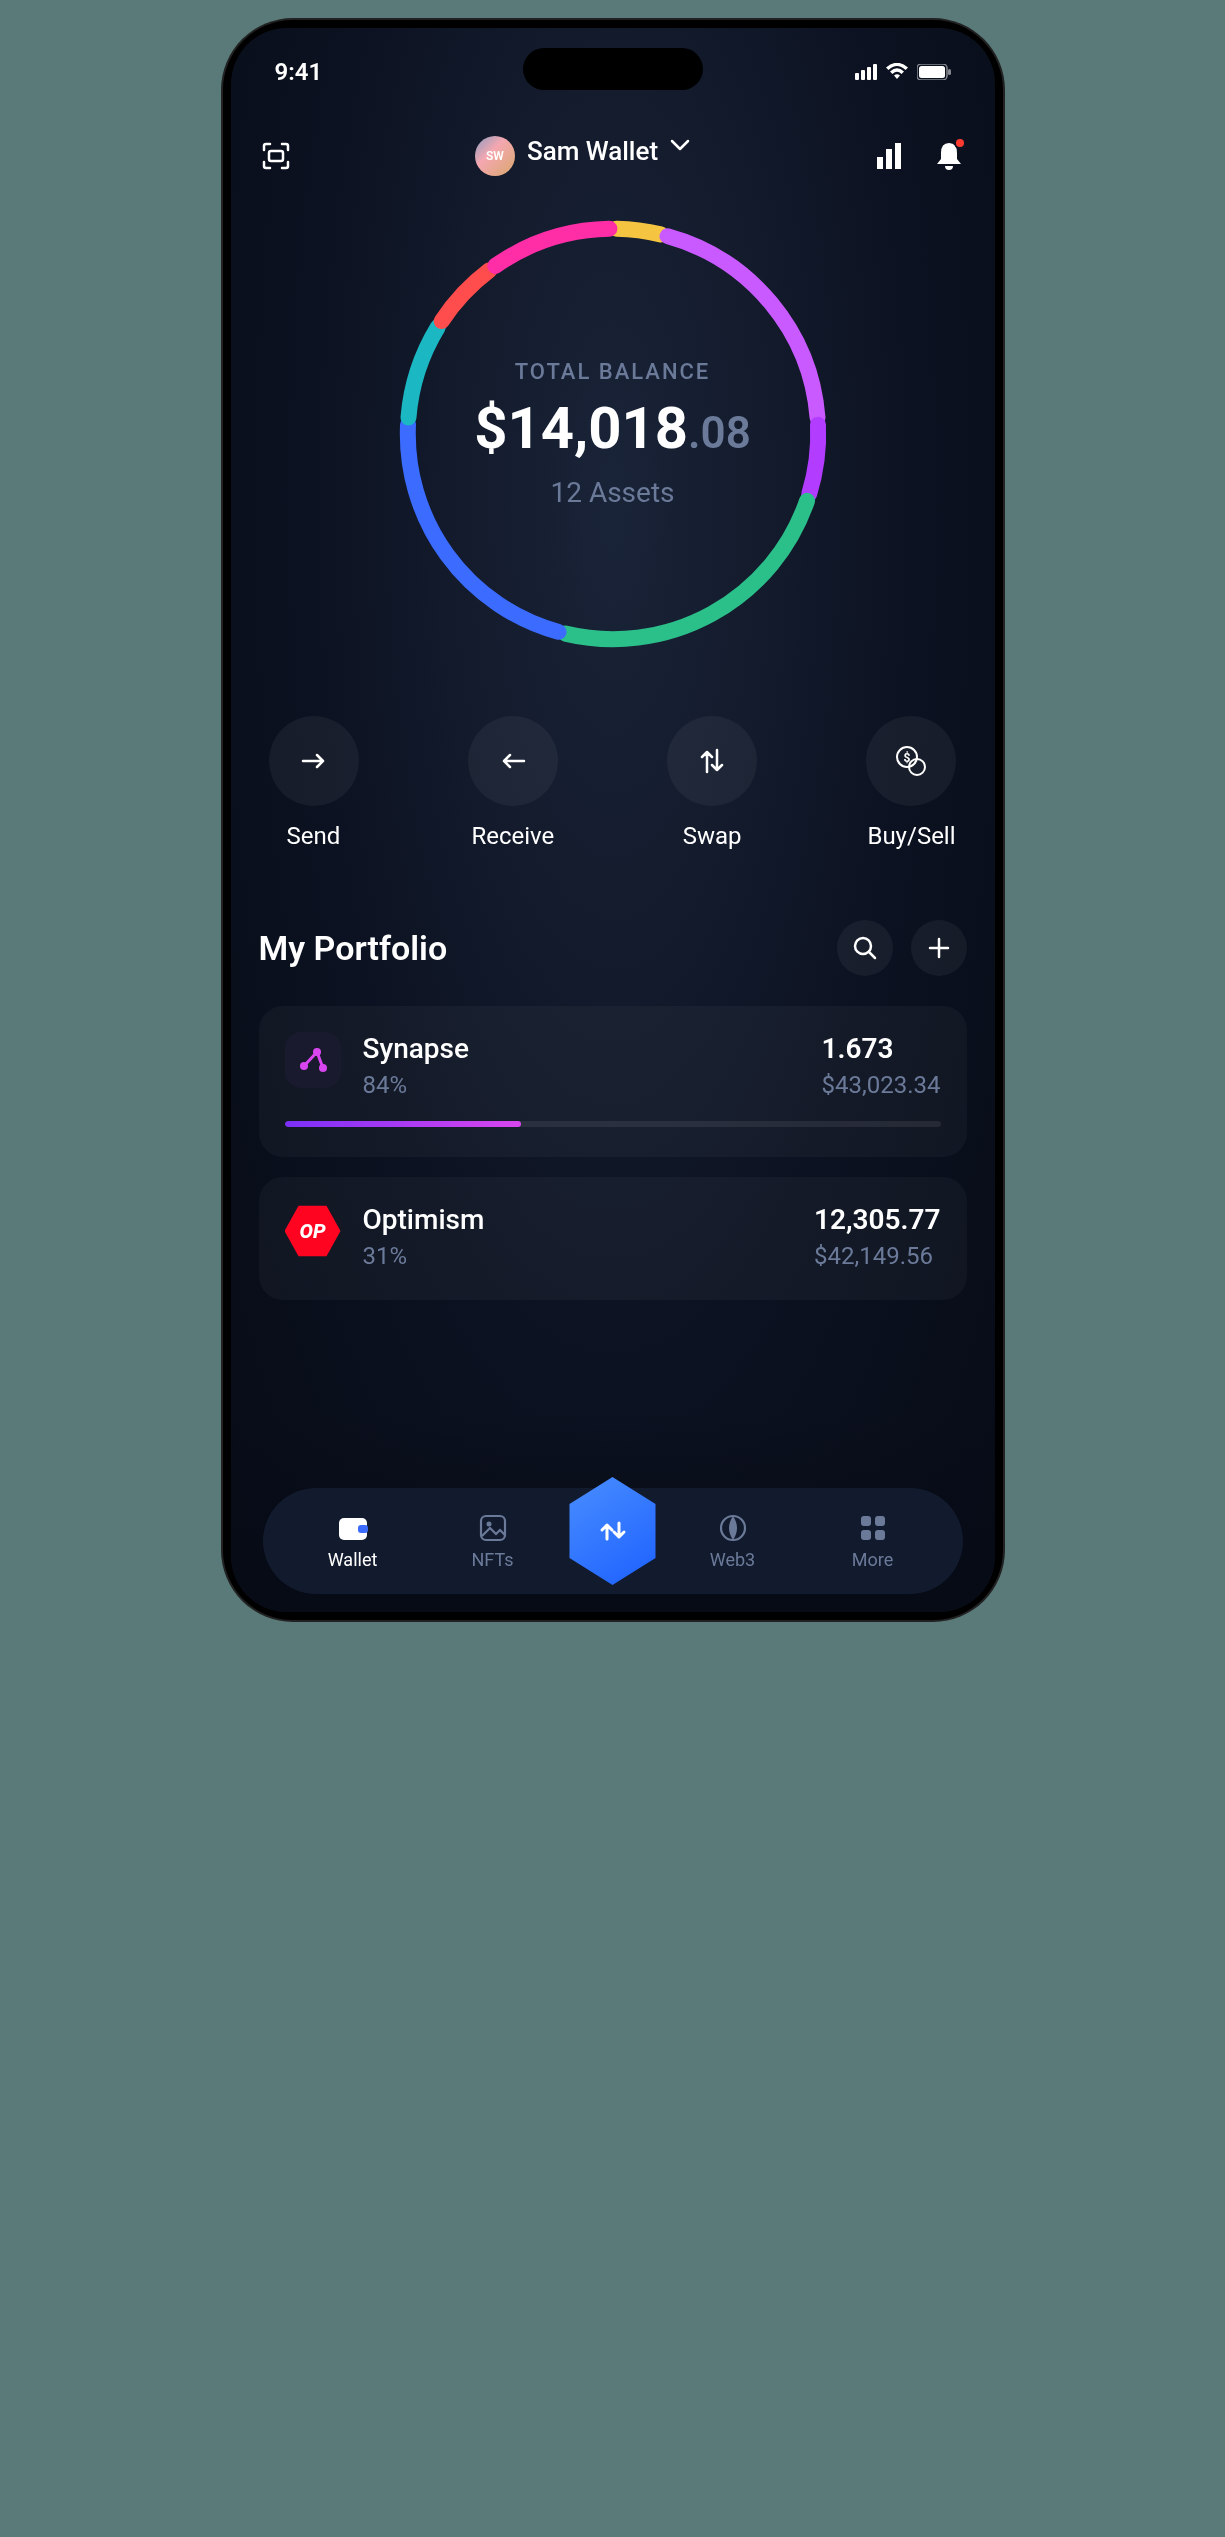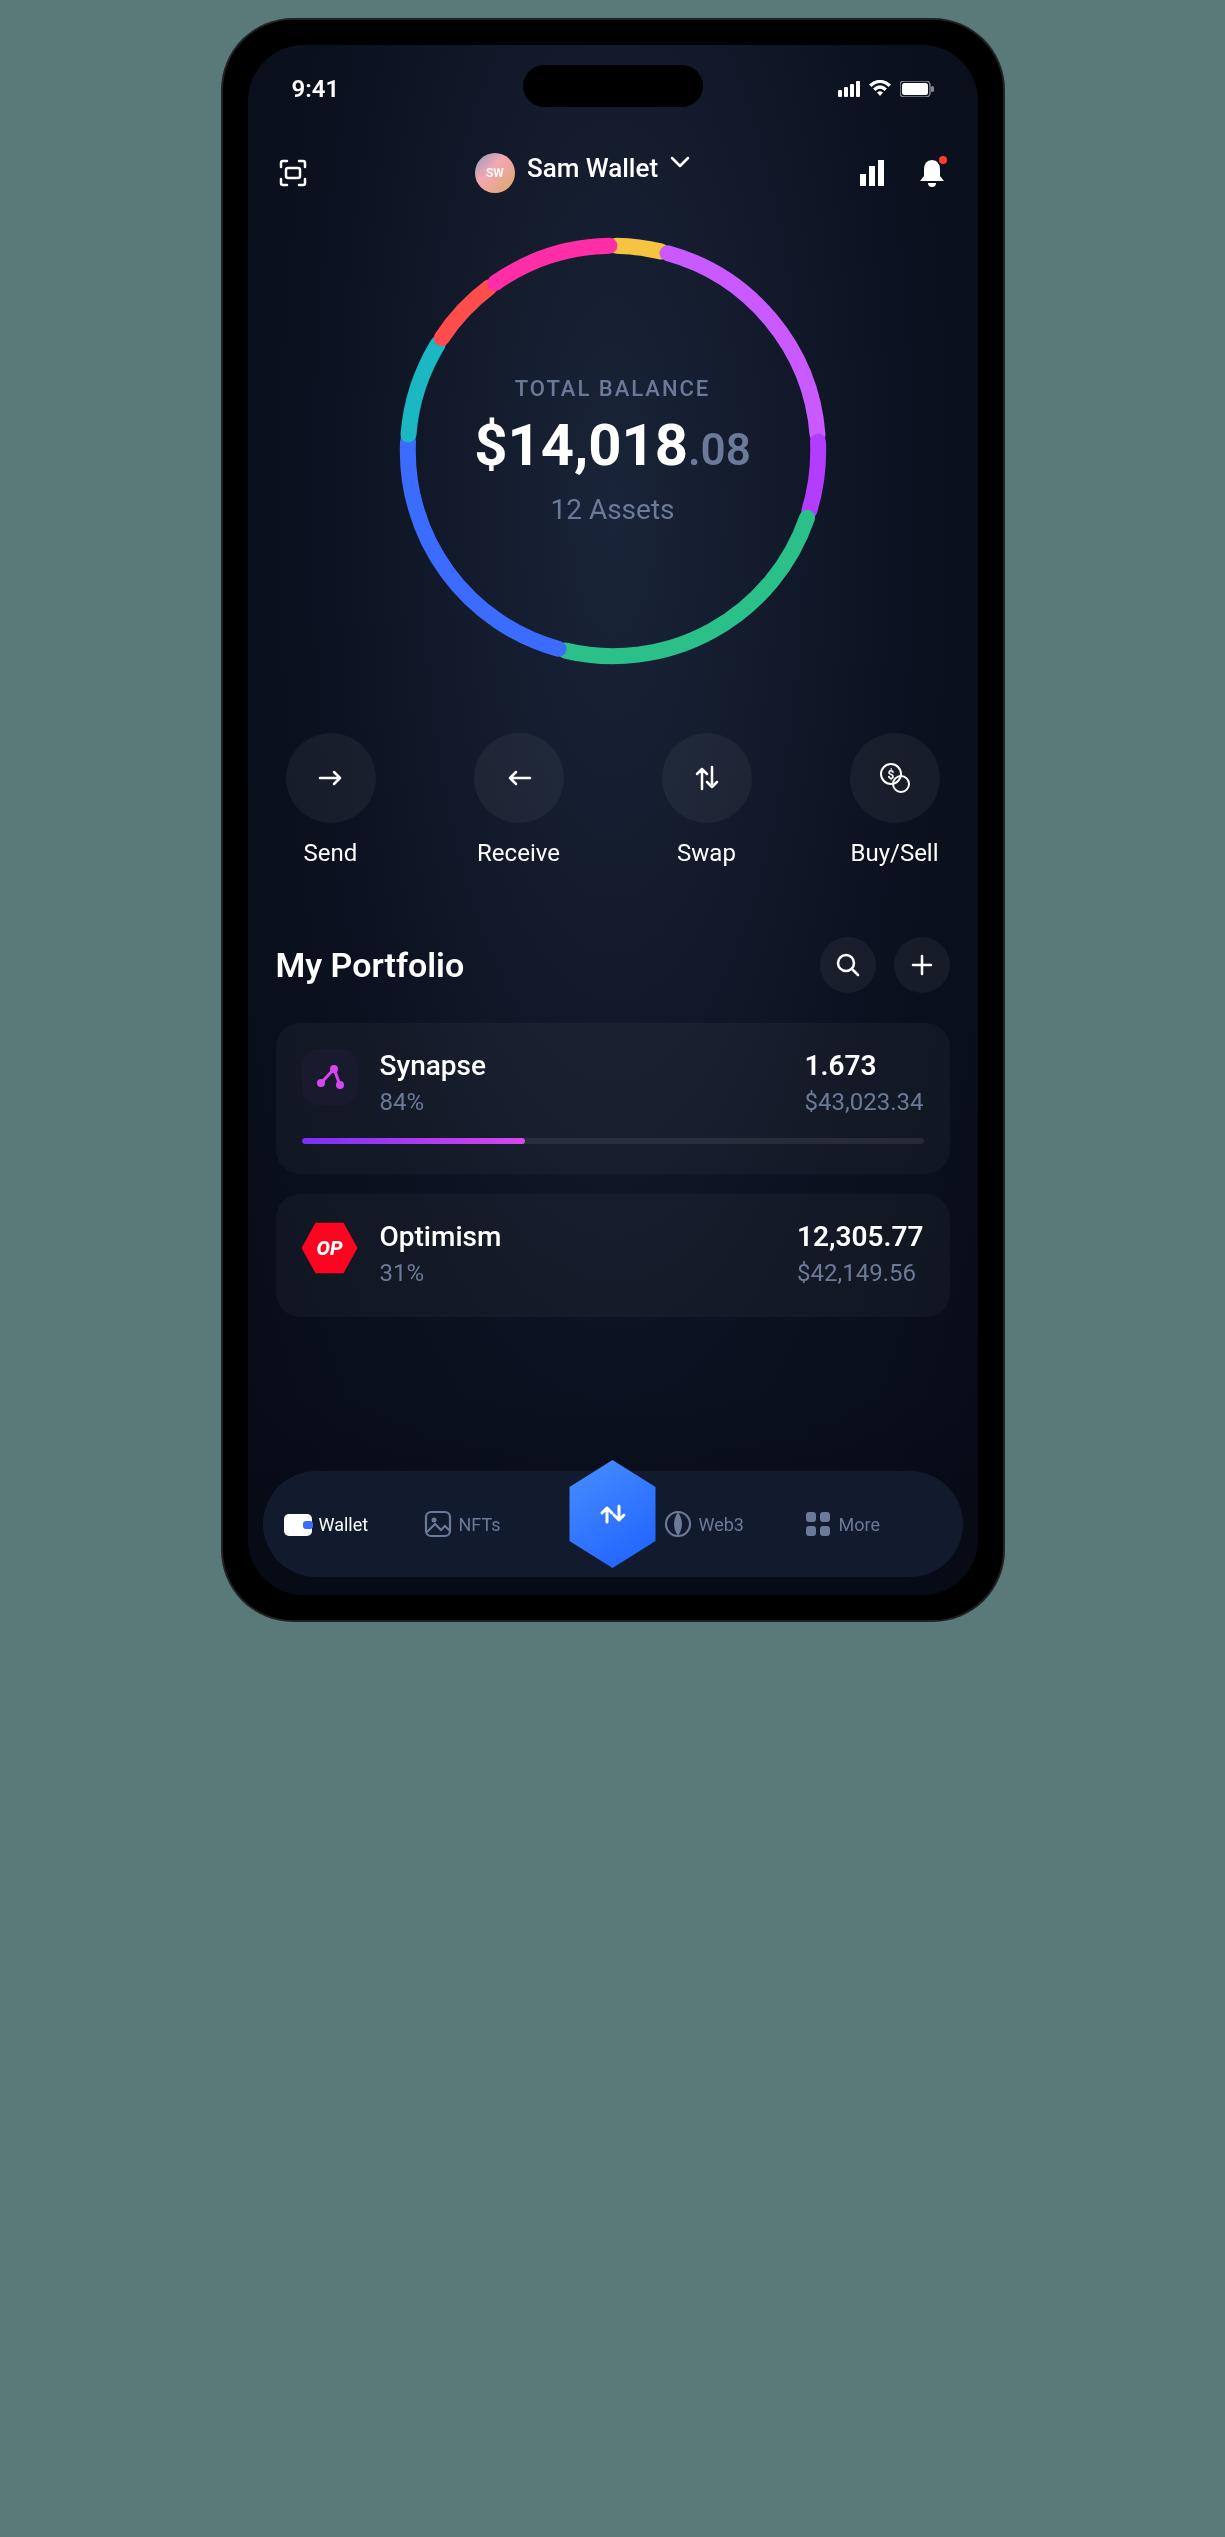--- a/index.html
+++ b/index.html
@@ -1,17 +1,17 @@
 <!DOCTYPE html>
 <html><head>
 <meta charset="utf-8">
 <style>
   * { margin:0; padding:0; box-sizing:border-box; font-family:-apple-system,BlinkMacSystemFont,'Segoe UI',Roboto,sans-serif; }
   body { background:#5a7a7a; display:flex; justify-content:center; padding:20px 0; }
-  .phone-frame { width:780px; height:1600px; background:#000; border-radius:70px; padding:25px; position:relative; box-shadow:0 0 0 2px #222; }
+  .phone-frame { width:780px; height:1600px; background:#000; border-radius:70px; padding:8px; position:relative; box-shadow:0 0 0 2px #222; }
   .phone-screen { width:100%; height:100%; background:radial-gradient(ellipse at 50% 30%, #1a2438 0%, #0c1221 55%, #070b16 100%); border-radius:56px; overflow:hidden; position:relative; }
   .notch { position:absolute; top:20px; left:50%; transform:translateX(-50%); width:180px; height:42px; background:#000; border-radius:24px; z-index:100; }
   .status-bar { position:absolute; top:24px; left:0; right:0; height:40px; display:flex; justify-content:space-between; align-items:center; padding:0 44px; color:#fff; z-index:50; }
   .status-time { font-size:24px; font-weight:600; }
   .status-icons { display:flex; align-items:center; gap:8px; }
   .signal-bars { display:flex; align-items:flex-end; gap:2px; }
   .signal-bars span { width:4px; background:#fff; border-radius:1px; }
   .signal-bars span:nth-child(1){height:7px} .signal-bars span:nth-child(2){height:10px} .signal-bars span:nth-child(3){height:13px} .signal-bars span:nth-child(4){height:16px}
   .wifi-icon svg, .battery-icon svg { display:block; }
   .content { position:absolute; top:90px; left:0; right:0; bottom:0; padding:0 28px; color:#fff; }
@@ -48,21 +48,21 @@
   .op-hex { width:56px; height:56px; background:#ff0420; clip-path:polygon(25% 5%,75% 5%,100% 50%,75% 95%,25% 95%,0 50%); display:flex; align-items:center; justify-content:center; }
   .asset-info { flex:1; }
   .asset-name { font-size:28px; font-weight:500; color:#fff; }
   .asset-pct { font-size:24px; color:#6b7a99; margin-top:6px; }
   .asset-values { }
   .asset-amt { font-size:28px; font-weight:600; color:#fff; }
   .asset-usd { font-size:24px; color:#6b7a99; margin-top:6px; }
   .asset-bar { height:6px; background:rgba(255,255,255,0.08); border-radius:3px; margin-top:22px; overflow:hidden; }
   .asset-bar-fill { height:100%; border-radius:3px; }
   .bottom-nav { position:absolute; bottom:18px; left:50%; transform:translateX(-50%); width:700px; height:106px; background:rgba(20,28,48,0.92); border-radius:53px; display:flex; align-items:center; justify-content:space-around; padding:0 20px; z-index:40; backdrop-filter:blur(10px); }
-  .nav-item { display:flex; flex-direction:row; align-items:center; gap:6px; cursor:pointer; flex:1; }
+  .nav-item { display:flex; flex-direction:column; align-items:center; gap:6px; cursor:pointer; flex:1; }
   .nav-icon { width:30px; height:30px; display:flex; align-items:center; justify-content:center; }
   .nav-label { font-size:18px; color:#6b7a99; }
   .nav-item.active .nav-label { color:#fff; }
   .nav-center { width:100px; height:108px; background:linear-gradient(145deg,#4a8fff 0%,#1b5fff 100%); clip-path:polygon(50% 0%,93% 25%,93% 75%,50% 100%,7% 75%,7% 25%); display:flex; align-items:center; justify-content:center; cursor:pointer; margin-top:-20px; box-shadow:0 14px 40px rgba(37,99,255,0.45); }
   .fade-bottom { position:absolute; bottom:0; left:0; right:0; height:200px; background:linear-gradient(to bottom, transparent 0%, #070b16 80%); pointer-events:none; z-index:20; }
 </style>
 </head>
 <body>
 
 <div class="phone-frame">

